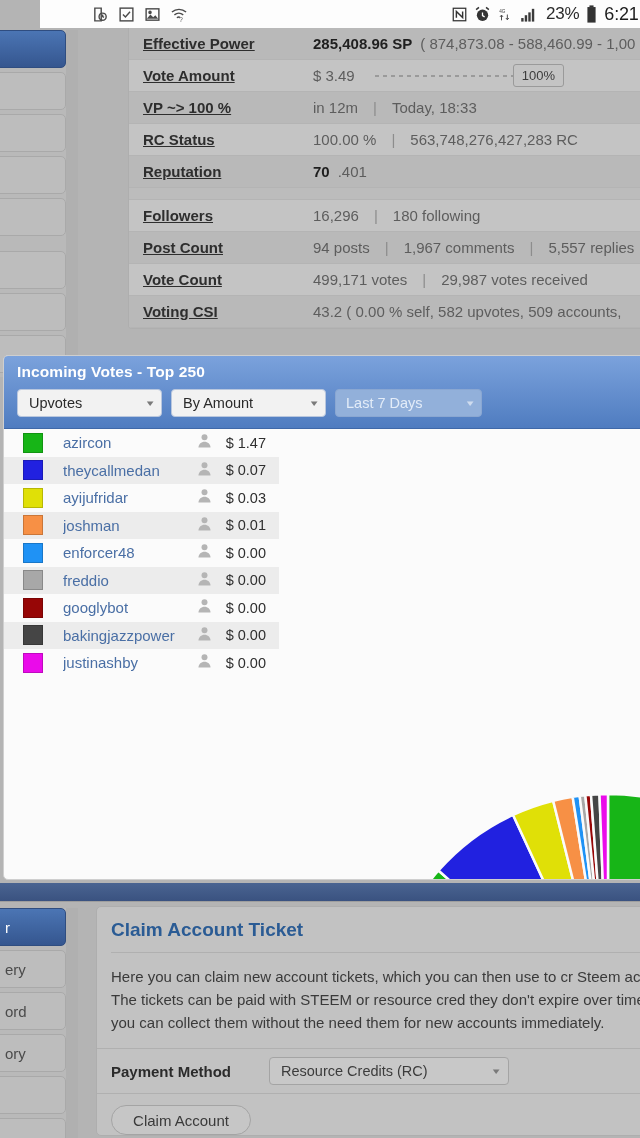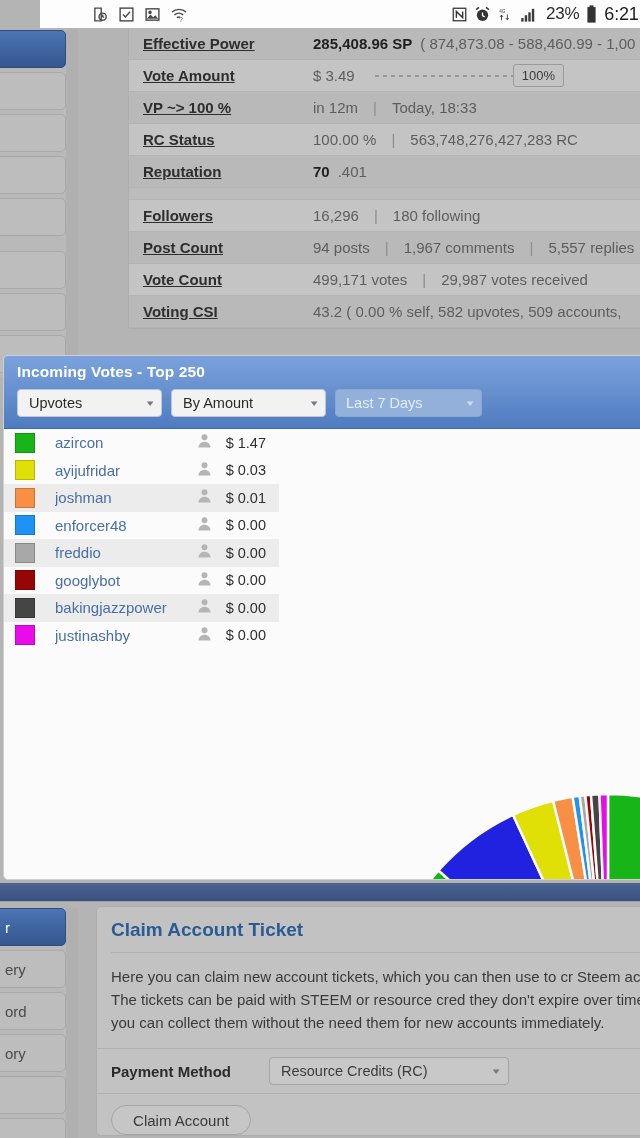--- a/index.html
+++ b/index.html
@@ -108,21 +108,21 @@
     padding: 0 8px 0 11px; font-size: 14.5px; color: #2a2a2a;
   }
   .sel.w1 { width: 145px; }
   .sel.w2 { width: 155px; }
   .sel.w3 { width: 147px; background: #92b0da; border-color: #8aa7d2; color: #e3ecf8; padding-left: 10px; }
   .caret { font-size: 9px; color: #7a7a7a; transform: scaleX(1.5); }
   .sel.w3 .caret { color: #cfdcef; }
 
   
   .legend { position: absolute; left: 0; top: 73px; width: 275px; }
-  .lrow { display: flex; align-items: center; height: 27.5px; padding-left: 11px; }
+  .lrow { display: flex; align-items: center; height: 27.5px; padding-left: 19px; }
   .lrow.odd { background: #ececec; }
   .swatch { width: 20px; height: 20px; border: 1px solid rgba(0,0,0,.18); flex: none; }
   .lname {
     margin-left: 20px; font-size: 15px; color: #4a6fa5;
     white-space: nowrap; overflow: hidden;
   }
   .lright { margin-left: auto; display: flex; align-items: center; gap: 3px; padding-right: 13px; }
   .person-ico { color: #b5b5b5; display: block; }
   .lamt { font-size: 14.5px; color: #2f2f2f; white-space: nowrap; min-width: 50px; text-align: right; }
 
@@ -399,20 +399,31 @@
     <div class="legend" id="votes-legend">
         <div class="lrow">
           <div class="swatch" style="background: rgb(23, 181, 23);"></div>
           <div class="lname">azircon</div>
           <div class="lright">
             <span class="person-ico"><svg width="17" height="17" viewBox="0 0 24 24" fill="#b5b5b5">
                 <circle cx="12" cy="7.5" r="4.2"></circle>
                 <path d="M3.5 22c0-5 4-8.2 8.5-8.2S20.5 17 20.5 22z"></path>
               </svg></span>
             <span class="lamt">$ 1.47</span>
+          </div>
+        </div>
+        <div class="lrow odd">
+          <div class="swatch" style="background: rgb(33, 33, 224);"></div>
+          <div class="lname">theycallmedan</div>
+          <div class="lright">
+            <span class="person-ico"><svg width="17" height="17" viewBox="0 0 24 24" fill="#b5b5b5">
+                <circle cx="12" cy="7.5" r="4.2"></circle>
+                <path d="M3.5 22c0-5 4-8.2 8.5-8.2S20.5 17 20.5 22z"></path>
+              </svg></span>
+            <span class="lamt">$ 0.07</span>
           </div>
         </div>
         <div class="lrow">
           <div class="swatch" style="background: rgb(224, 224, 7);"></div>
           <div class="lname">ayijufridar</div>
           <div class="lright">
             <span class="person-ico"><svg width="17" height="17" viewBox="0 0 24 24" fill="#b5b5b5">
                 <circle cx="12" cy="7.5" r="4.2"></circle>
                 <path d="M3.5 22c0-5 4-8.2 8.5-8.2S20.5 17 20.5 22z"></path>
               </svg></span>

